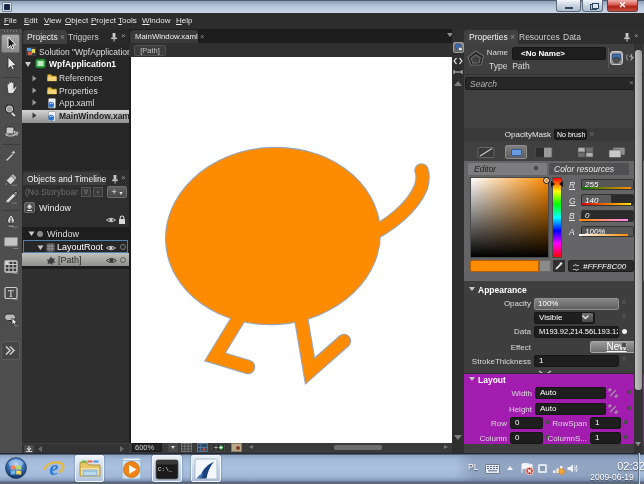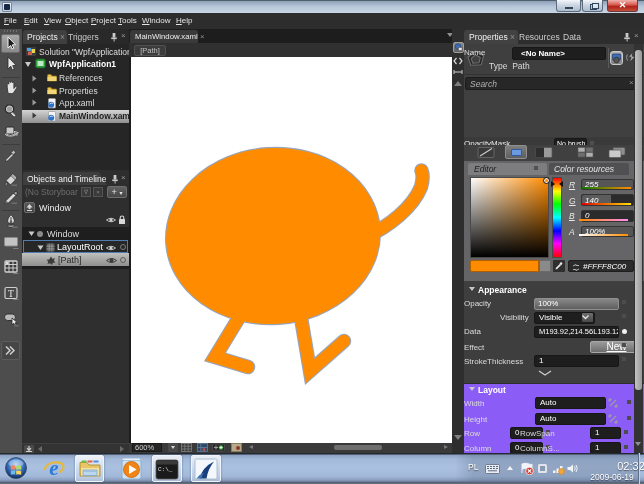--- a/index.html
+++ b/index.html
@@ -1,21 +1,21 @@
 <!DOCTYPE html>
 <html><head>
 <meta charset="utf-8">
 <style>
 html,body{margin:0;padding:0;}
 body{width:644px;height:484px;overflow:hidden;font-family:"Liberation Sans",sans-serif;}
 .a{position:absolute;}
 svg{display:block;}
 #root{position:relative;width:644px;height:484px;background:#404040;overflow:hidden;}
 .fld{background:#1e1e1e;border-radius:2px;color:#fff;font-size:8px;line-height:12px;padding:0 4px;border:1px solid #171717;box-sizing:border-box;}
-.lbl{color:#dcdcdc;font-size:8px;text-align:left;}
+.lbl{color:#dcdcdc;font-size:8px;text-align:right;}
 .sech{color:#fff;font-size:8.5px;font-weight:bold;}
 .tab{font-size:8.5px;color:#cfcfcf;border-radius:3px 3px 0 0;}
 </style>
 </head>
 <body>
 <div id="root">
 
 <div class="a" style="left:0;top:0;width:644px;height:13px;background:linear-gradient(#8da0b8,#b7c5d9 45%,#c9d6e6);border-top:1px solid #51606f;box-sizing:border-box;"></div>
 <div class="a" style="left:2px;top:2px;width:10px;height:10px;background:linear-gradient(#eef2f8,#c9cfd8);border:1px solid #7b8694;box-sizing:border-box;border-radius:1px;">
  <div class="a" style="left:1px;top:1px;width:6px;height:6px;background:#16284a;border-radius:1px;"></div>
@@ -448,21 +448,21 @@
  </div>
 
  <div class="a" style="left:1px;top:48px;width:174px;height:13px;background:#272727;border:1px solid #1c1c1c;border-radius:2px;box-sizing:border-box;">
   <div class="a" style="left:4px;top:1px;font-size:8.5px;font-style:italic;color:#b0b0b0;">Search</div>
   <div class="a" style="left:163px;top:0px;color:#8f8f8f;font-size:8px;">×</div>
  </div>
 
 
 
 
- <div class="a" style="left:0px;top:108px;width:180px;height:13px;background:#3a3a3a;">
+ <div class="a" style="left:0px;top:99px;width:180px;height:13px;background:#3a3a3a;">
   <div class="a lbl" style="left:0;top:1.5px;width:87px;color:#e8e8e8;">OpacityMask</div>
   <div class="a fld" style="left:90px;top:0.5px;width:33px;height:11px;line-height:10px;padding:0 2px;font-size:7px;white-space:nowrap;">No brush</div>
   <div class="a" style="left:126px;top:4px;width:4px;height:4px;background:#4f4f4f;"></div>
  </div>
 
  <div class="a" style="left:0px;top:116px;width:180px;height:15px;background:#404040;">
   <svg class="a" style="left:13px;top:2px;" width="18" height="11">
           <rect x="1" y="0.5" width="16" height="10" rx="1" fill="#3a3a3a" stroke="#6e6e6e" stroke-width="0.8"></rect>
           <line x1="3" y1="9" x2="15" y2="1.5" stroke="#c9c9c9" stroke-width="1.2"></line>
         </svg>
@@ -548,21 +548,21 @@
   <div class="a" style="left:126px;top:59px;width:53px;height:12px;background:linear-gradient(#9a9a9a,#6e6e6e);border:1px solid #a8a8a8;border-radius:2px;box-sizing:border-box;color:#fff;font-size:10px;text-align:center;line-height:10px;text-decoration:underline;">New</div>
   <div class="a" style="left:158px;top:61px;width:4px;height:4px;background:#4c4c4c;"></div>
   <div class="a lbl" style="left:0;top:74.5px;width:67px;">StrokeThickness</div>
   <div class="a fld" style="left:70px;top:73px;width:85px;height:12px;line-height:10px;">1</div>
   <div class="a" style="left:158px;top:75px;width:4px;height:4px;background:#4c4c4c;"></div>
   <svg class="a" style="left:74px;top:88px;" width="14" height="7">
           <path d="M1 1 L7 5 L13 1" fill="none" stroke="#c9c9c9" stroke-width="1.4"></path>
         </svg>
  </div>
 
- <div id="layoutsec" class="a" style="left:0px;top:354px;width:180px;height:70px;background:#8b5cf6;border-top:1px solid #2e2e2e;">
+ <div id="layoutsec" class="a" style="left:0px;top:344px;width:180px;height:70px;background:#a21caf;border-top:1px solid #2e2e2e;">
   <div class="a" style="left:5px;top:3px;width:0;height:0;border-left:3.5px solid transparent;border-right:3.5px solid transparent;border-top:4.5px solid #c9c9c9;"></div>
   <div class="a sech" style="left:14px;top:1px;">Layout</div>
   <div class="a lbl" style="left:0;top:14.5px;width:68px;">Width</div>
   <div class="a fld" style="left:71px;top:13px;width:71px;height:12px;line-height:10px;">Auto</div>
   <svg class="a" style="left:144px;top:14px;" width="10" height="10">
           <path d="M1 3.5 L3.5 1 M6.5 9 L9 6.5 M1 1 L3 1 M1 1 L1 3 M9 9 L7 9 M9 9 L9 7" stroke="#9e9e9e" stroke-width="1.1" fill="none"></path>
           <path d="M2 8 L8 2" stroke="#9e9e9e" stroke-width="1.1"></path>
         </svg>
   <div class="a" style="left:163px;top:16px;width:4px;height:4px;background:#4c4c4c;"></div>
   <div class="a lbl" style="left:0;top:30.5px;width:68px;">Height</div>

